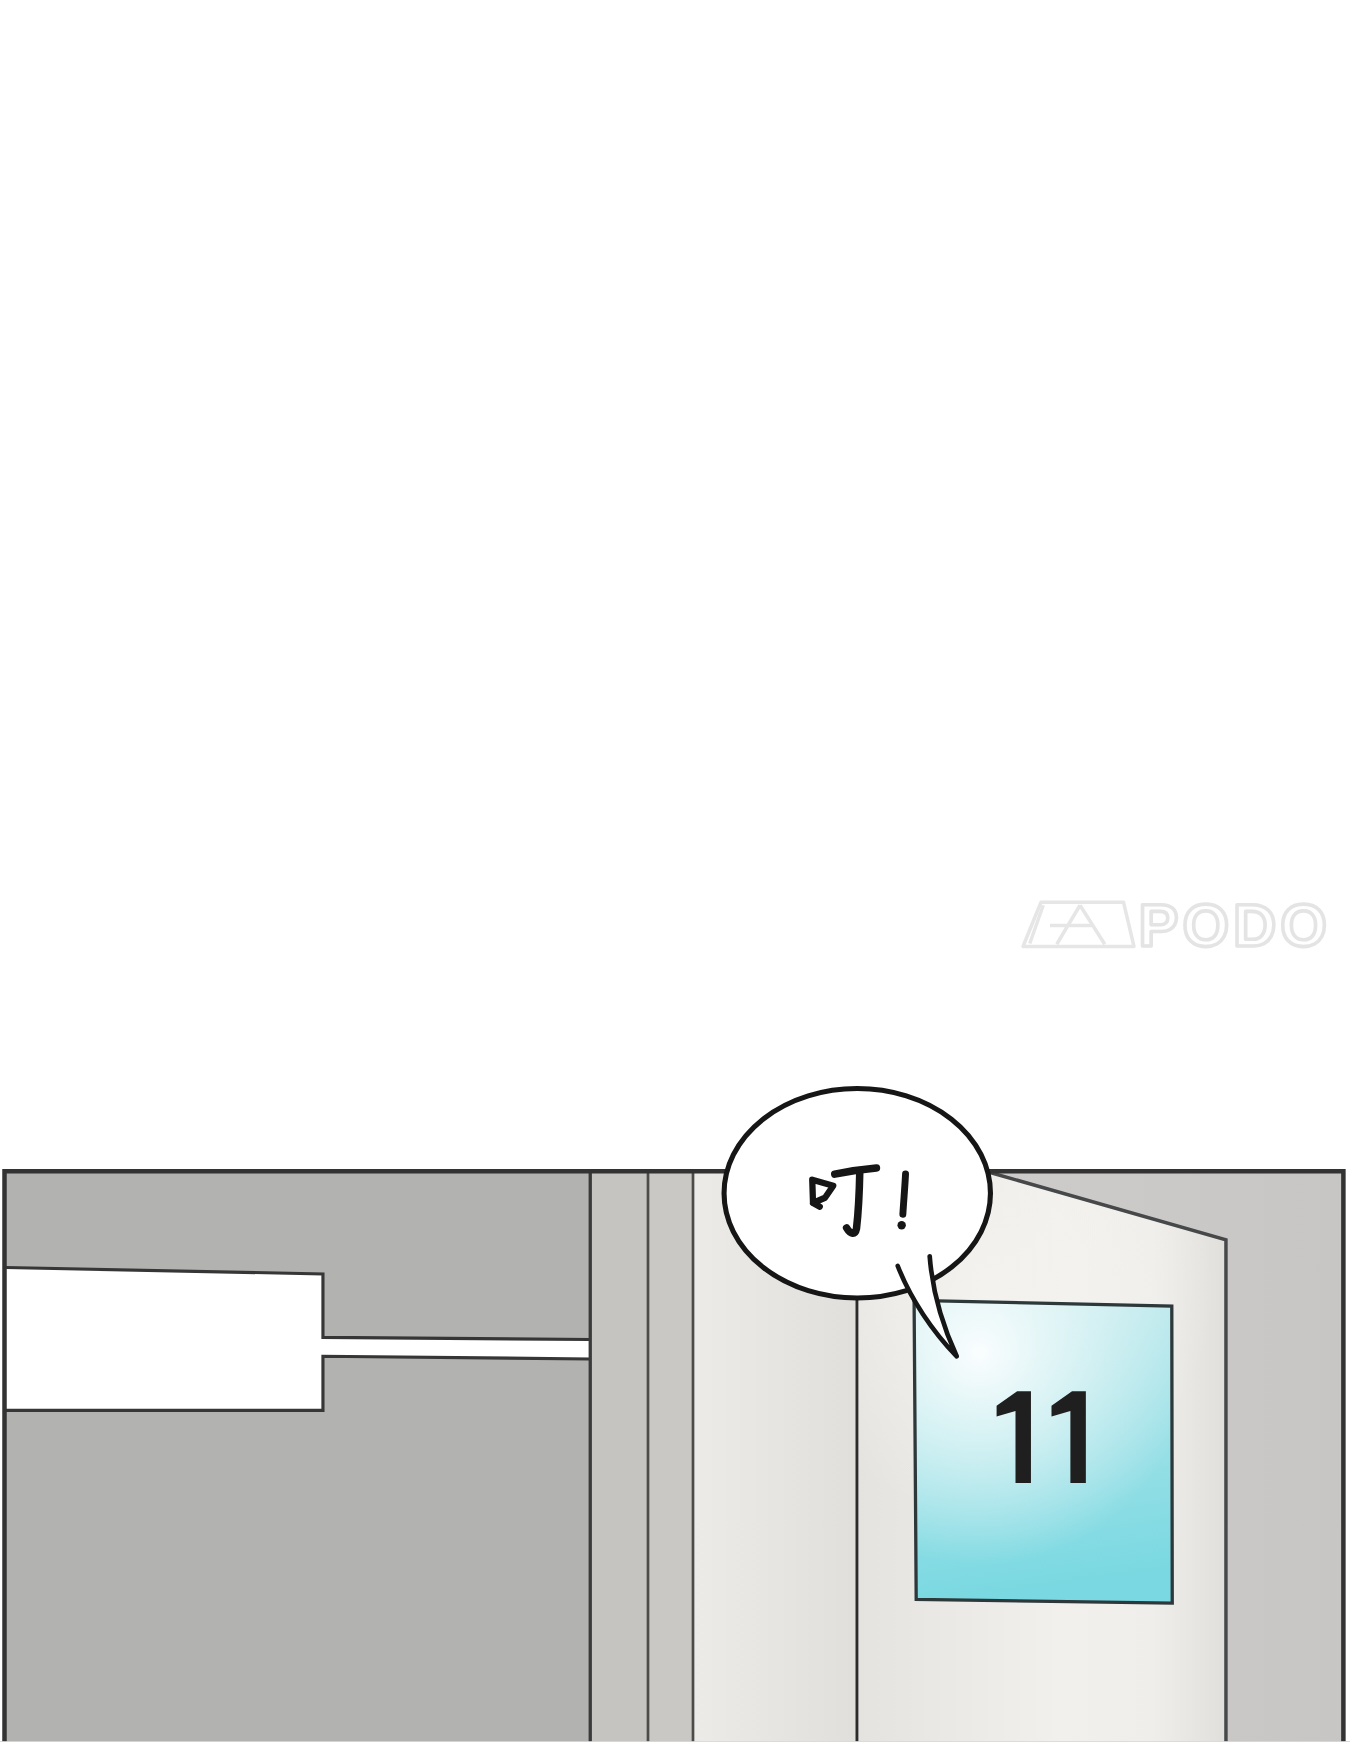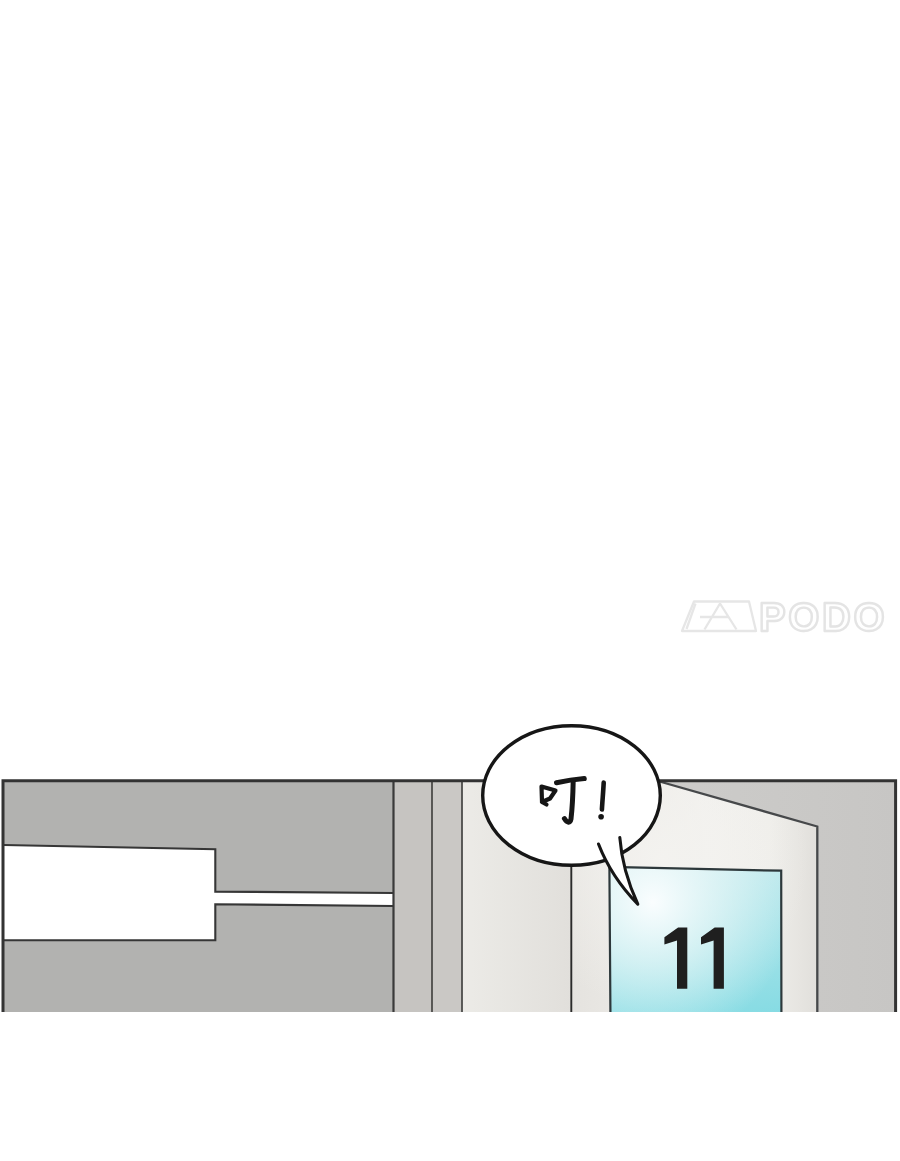--- a/index.html
+++ b/index.html
@@ -1,16 +1,16 @@
 <!DOCTYPE html>
 <html><head>
 <meta charset="utf-8">
 <style>
   html,body{margin:0;padding:0;background:#ffffff;}
-  #page{width:900px;height:1012px;position:relative;background:#a21caf;overflow:hidden;}
+  #page{width:900px;height:1161px;position:relative;background:#a21caf;overflow:hidden;}
   svg{display:block;}
 </style>
 </head>
 <body>
 <div id="page">
 <svg width="900" height="1161" viewBox="0 0 900 1161" xmlns="http://www.w3.org/2000/svg">
   <defs>
     <linearGradient id="band1" x1="0" y1="0" x2="1" y2="0">
       <stop offset="0" stop-color="#ecebe7"></stop>
       <stop offset="1" stop-color="#e1dfdb"></stop>

